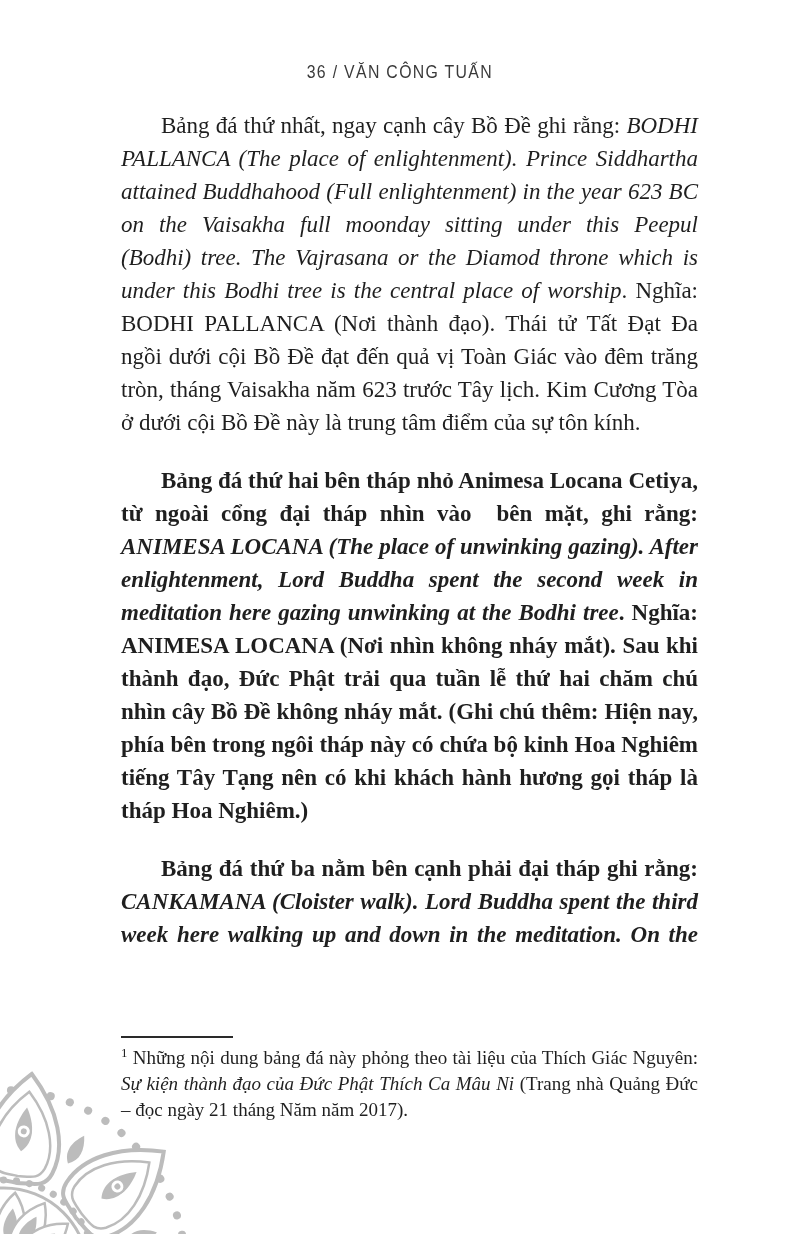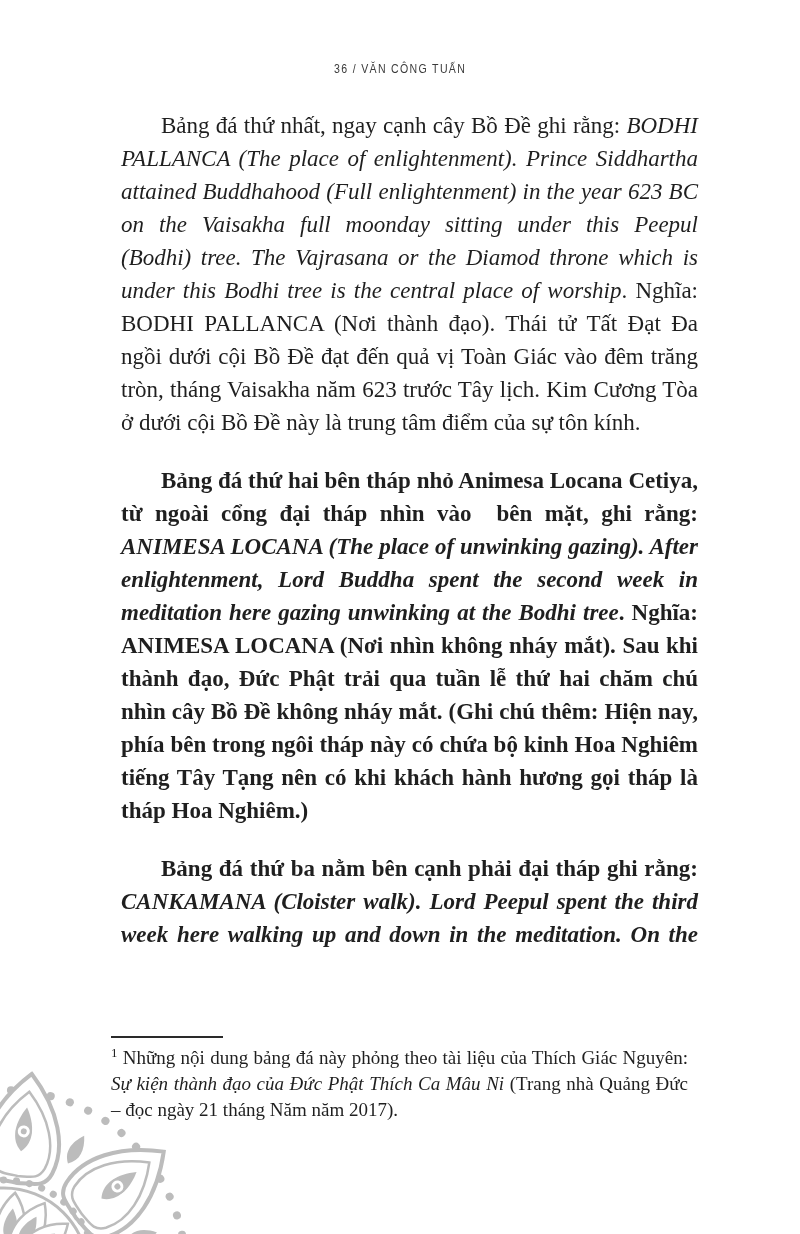--- a/index.html
+++ b/index.html
@@ -15,21 +15,21 @@
     width:800px;height:1234px;
     margin:0 auto;
     background:var(--background);
     overflow:hidden;
   }
   .running-header{
     position:absolute;
     top:62px;left:0;width:800px;
     text-align:center;
     font-family:"Liberation Sans", sans-serif;
-    font-size:12px;
+    font-size:18px;
     font-weight:400;
     letter-spacing:1.5px;
     color:var(--header);
   }
   .running-header .squeeze{
     display:inline-block;
     transform:scaleX(0.88);
     transform-origin:center;
   }
   .content{
@@ -46,21 +46,21 @@
   .content p.para.indent{text-indent:40px;}
   .content p.para.jl{text-align-last:justify;}
   .it{font-style:italic;}
   sup{
     font-size:13px;
     line-height:0;
     vertical-align:super;
   }
   .footnote{
     position:absolute;
-    left:111px;top:1036px;width:577px;
+    left:121px;top:1036px;width:577px;
     color:var(--text);
     font-family:"Liberation Serif", serif;
     font-size:19px;
     line-height:26px;
     text-align:justify;
   }
   .footnote-rule{
     width:112px;height:0;
     border-top:2px solid #2a2a2a;
     margin:0 0 7px 0;
@@ -82,21 +82,21 @@
 
 <div class="page">
 
   <div class="running-header">
     <span class="squeeze">36 / VĂN CÔNG TUẤN</span>
   </div>
 
   <div class="content">
       <p class="para indent"><span>Bảng đá thứ nhất, ngay cạnh cây Bồ Đề ghi rằng: </span><span class="it">BODHI PALLANCA (The place of enlightenment). Prince Siddhartha attained Buddhahood (Full enlightenment) in the year 623 BC on the Vaisakha full moonday sitting under this Peepul (Bodhi) tree. The Vajrasana or the Diamod throne which is under this Bodhi tree is the central place of worship</span><span>. Nghĩa: BODHI PALLANCA (Nơi thành đạo). Thái tử Tất Đạt Đa ngồi dưới cội Bồ Đề đạt đến quả vị Toàn Giác vào đêm trăng tròn, tháng Vaisakha năm 623 trước Tây lịch. Kim Cương Tòa ở dưới cội Bồ Đề này là trung tâm điểm của sự tôn kính.</span></p>
       <p class="para indent"><span>Bảng đá thứ hai bên tháp nhỏ Animesa Locana Cetiya, từ ngoài cổng đại tháp nhìn vào &nbsp;bên mặt, ghi rằng: </span><span class="it">ANIMESA LOCANA (The place of unwinking gazing). After enlightenment, Lord Buddha spent the second week in meditation here gazing unwinking at the Bodhi tree</span><span>. Nghĩa: ANIMESA LOCANA (Nơi nhìn không nháy mắt). Sau khi thành đạo, Đức Phật trải qua tuần lễ thứ hai chăm chú nhìn cây Bồ Đề không nháy mắt. (Ghi chú thêm: Hiện nay, phía bên trong ngôi tháp này có chứa bộ kinh Hoa Nghiêm tiếng Tây Tạng nên có khi khách hành hương gọi tháp là tháp Hoa Nghiêm.)</span></p>
-      <p class="para indent jl"><span>Bảng đá thứ ba nằm bên cạnh phải đại tháp ghi rằng: </span><span class="it">CANKAMANA (Cloister walk). Lord Peepul spent the third week here walking up and down in the meditation. On the</span></p>
+      <p class="para indent jl"><span>Bảng đá thứ ba nằm bên cạnh phải đại tháp ghi rằng: </span><span class="it">CANKAMANA (Cloister walk). Lord Buddha spent the third week here walking up and down in the meditation. On the</span></p>
     </div>
 
   <div class="footnote">
     <div class="footnote-rule"></div>
     <div>
         <p class="para"><sup>1</sup><span> Những nội dung bảng đá này phỏng theo tài liệu của Thích Giác Nguyên: </span><span class="it">Sự kiện thành đạo của Đức Phật Thích Ca Mâu Ni</span><span> (Trang nhà Quảng Đức – đọc ngày 21 tháng Năm năm 2017).</span></p>
       </div>
   </div>
 
   <svg class="mandala" width="230" height="174" viewBox="0 0 230 174" aria-hidden="true">

